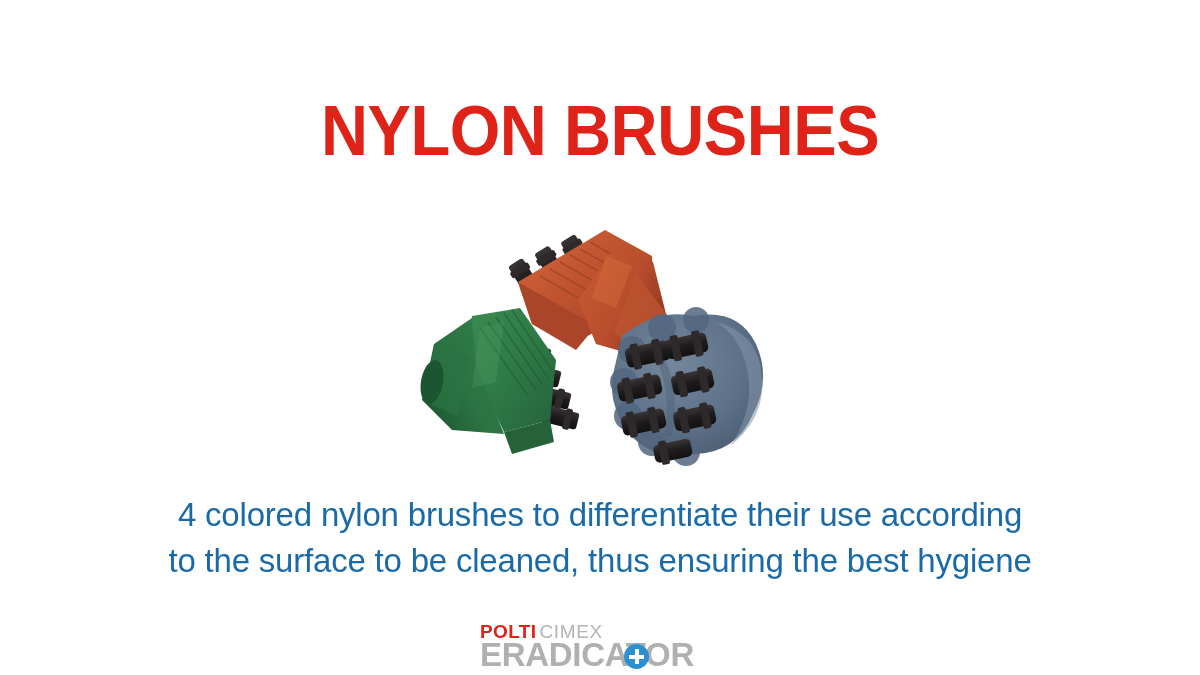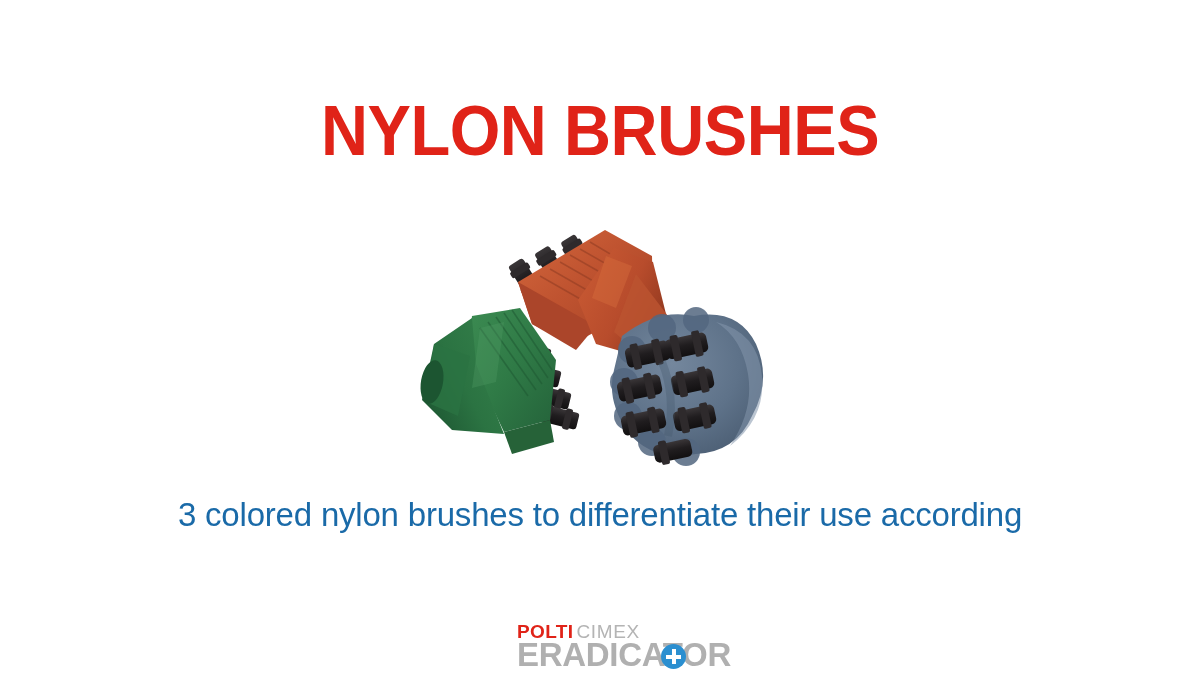--- a/index.html
+++ b/index.html
@@ -59,21 +59,21 @@
     font-weight: 400;
     font-size: 33px;
     line-height: 46px;
     letter-spacing: -0.2px;
   }
   .caption .line { display: block; white-space: nowrap; }
 
   
   .logo {
     position: absolute;
-    left: 517px;
+    left: 480px;
     top: 598px;
     width: 205px;
     height: 52px;
   }
   .logo-row1 {
     position: absolute;
     top: 0;
     left: 0;
     display: flex;
     align-items: baseline;
@@ -319,21 +319,22 @@
             <rect x="260" y="235" width="8" height="24" rx="2" fill="#2e2a2c"></rect>
           </g>
         </g>
 
         <path d="M262 158 Q276 192 268 232" stroke="#46586d" stroke-width="8" fill="none" opacity="0.35"></path>
       </g>
     </svg>
   </div>
 
   <div class="caption">
-    <span class="line">3 colored nylon brushes to differentiate their use according</span>
+    <span class="line">4 colored nylon brushes to differentiate their use according</span>
+    <span class="line">to the surface to be cleaned, thus ensuring the best hygiene</span>
   </div>
 
   <div class="logo">
     <div class="logo-row1">
       <span class="logo-polti">POLTI</span>
       <span class="logo-cimex">CIMEX</span>
     </div>
     <div class="logo-row2">
       <span class="logo-erad">ERADICATOR</span>
     </div>

